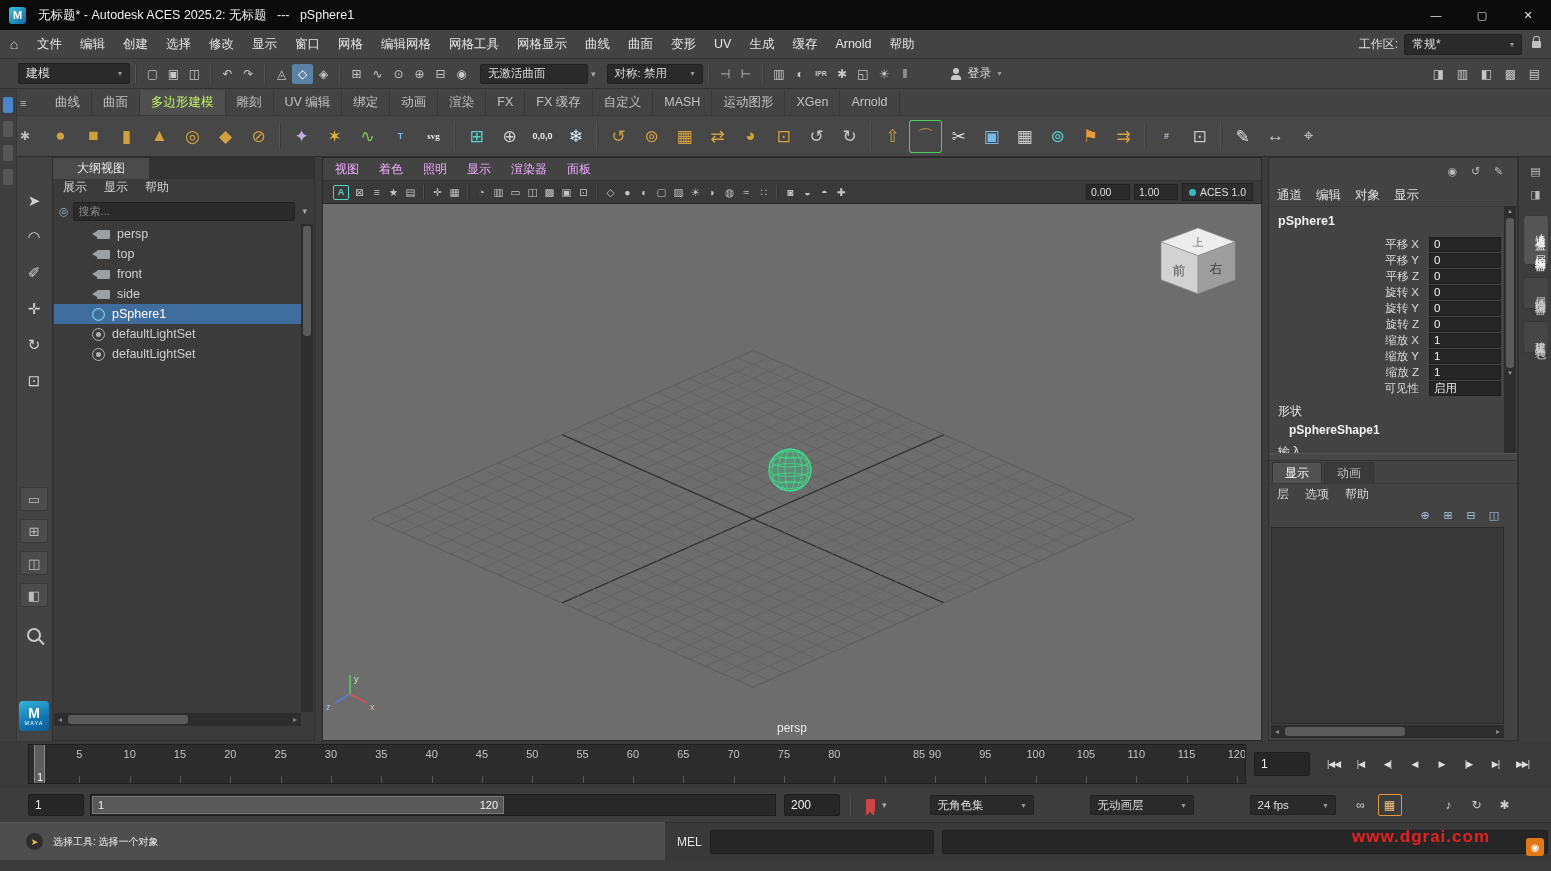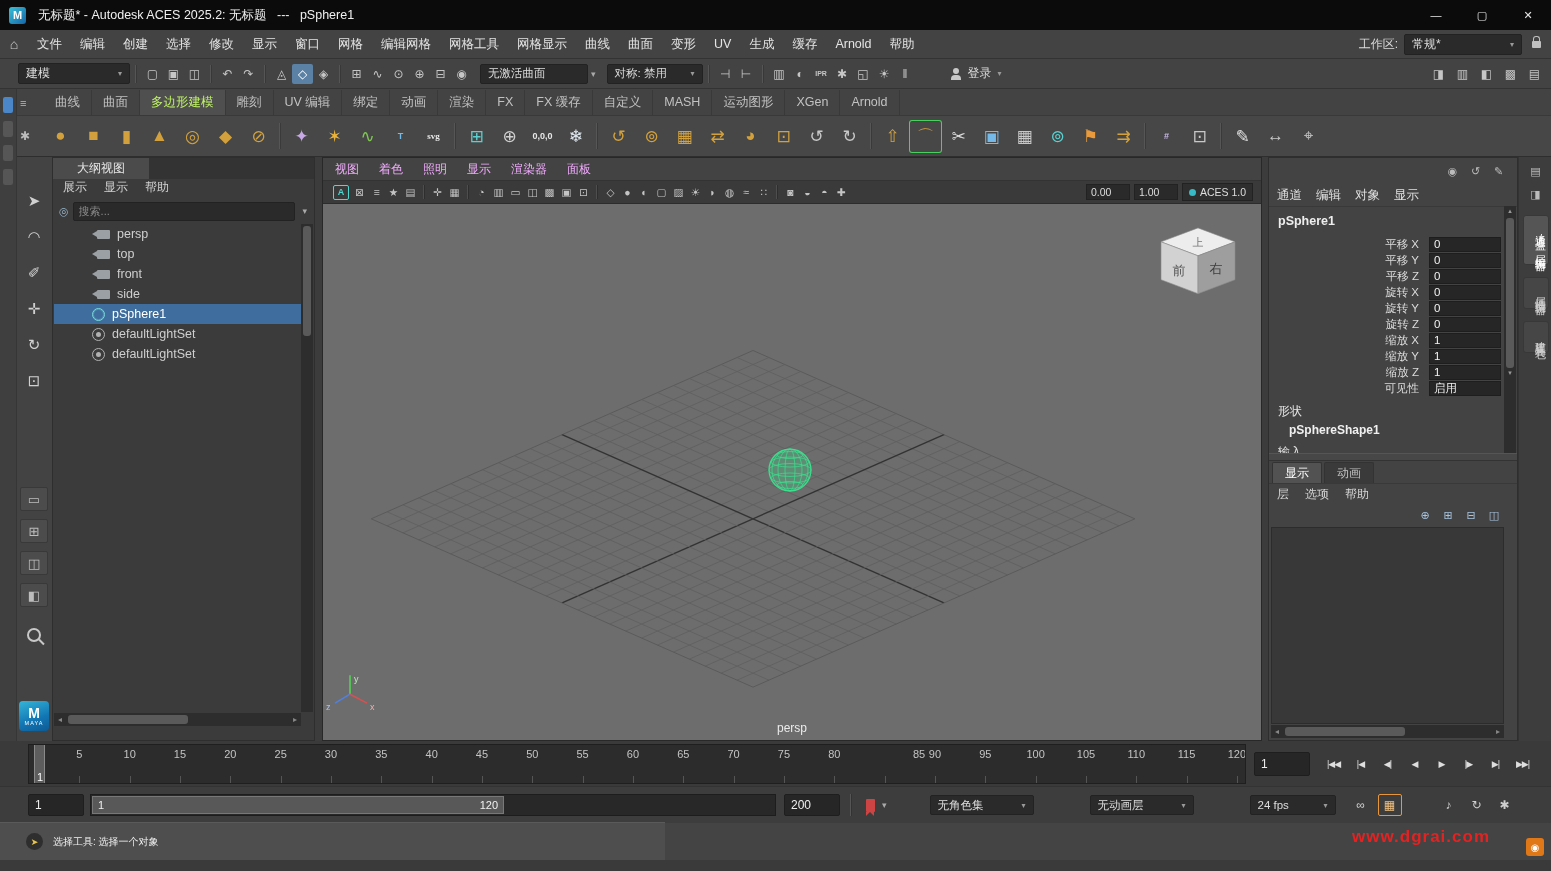--- a/index.html
+++ b/index.html
@@ -829,18 +829,23 @@
         <div class="rs-icon">↻</div>
         <div class="rs-icon">✱</div>
       </div>
   </div>
 
   <div id="commandline">
     <div id="helpline">
       <span class="help-icon">➤</span>
       <span class="help-text">选择工具: 选择一个对象</span>
     </div>
+    <div id="melline">
+      <span id="mel-label">MEL</span>
+      <input class="mel-input" id="mel-input" style="">
+      <input class="mel-input" id="mel-result" style="">
+    </div>
   </div>
   <div id="footer"></div>
 
   <div id="watermark">www.dgrai.com</div>
   <div id="watermark-icon">◉</div>
 </div>
 
 </body></html>

